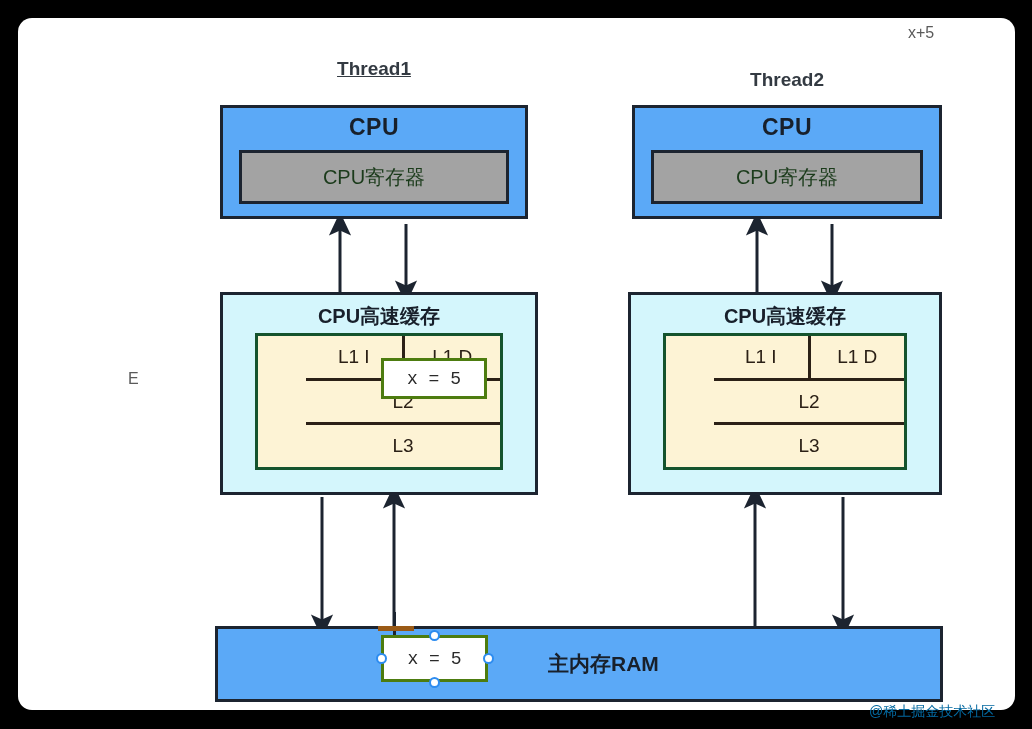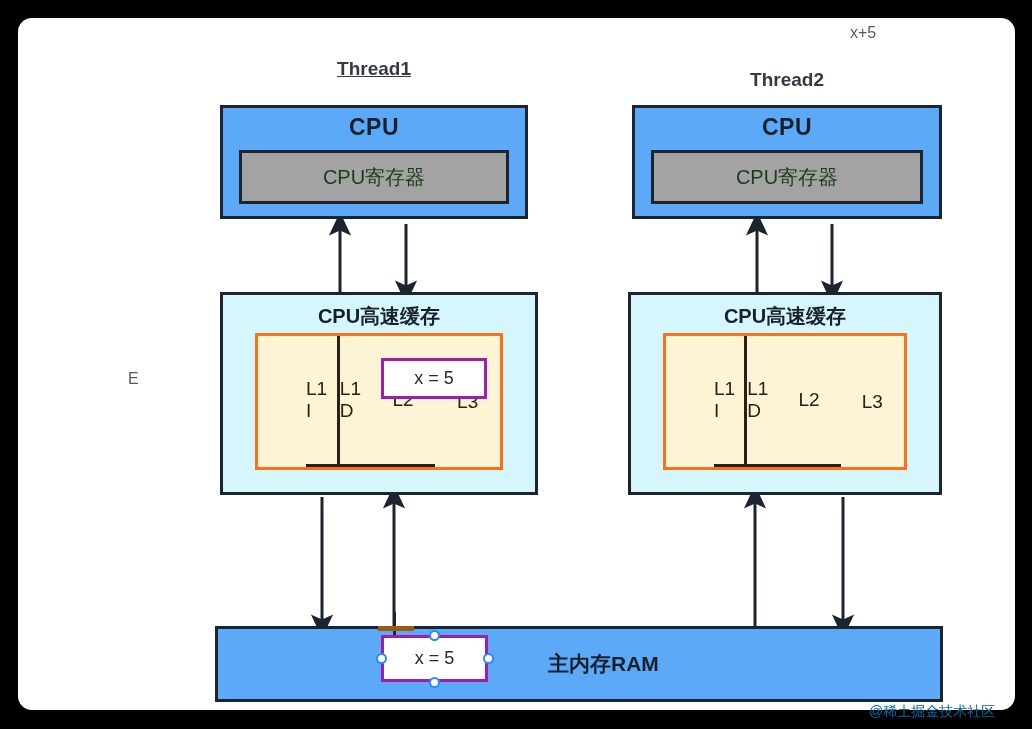--- a/index.html
+++ b/index.html
@@ -78,25 +78,25 @@
     top: 8px;
     left: 0;
     right: 0;
     text-align: center;
     font-size: 20px;
     font-weight: bold;
     color: #18202b;
   }
   .cache-grid {
     position: absolute;
-    border: 3px solid #f97316;
+    border: 3px solid #14532d;
     box-sizing: border-box;
     background: #FDF3D5;
     display: flex;
-    flex-direction: row;
+    flex-direction: column;
     padding-left: 48px;
   }
   .cache-row {
     flex: 1;
     display: flex;
     box-sizing: border-box;
     border-bottom: 3px solid #2b2016;
   }
   .cache-row:last-child { border-bottom: none; }
   .cache-cell {
@@ -137,27 +137,28 @@
     font-size: 19px;
     font-weight: bold;
     color: #333a42;
     text-align: center;
   }
 
   
   .value-chip {
     position: absolute;
     background: #ffffff;
-    border: 3px solid #a21caf;
+    border: 3px solid #4d7c0f;
     box-sizing: border-box;
     display: flex;
     align-items: center;
     justify-content: center;
     font-size: 18px;
     color: #2a2a2a;
+    font-family: Liberation Mono, monospace;
   }
 
   
   .handle {
     position: absolute;
     width: 11px;
     height: 11px;
     border-radius: 50%;
     background: #ffffff;
     border: 2px solid #2d8cf0;
@@ -282,19 +283,19 @@
 
   <div class="connector-stub" style="left:393px; top:612px; height:30px;"></div>
   <div class="connector-bar" style="left:378px; top:626px; width:36px;"></div>
 
   <div class="value-chip" style="left:381px; top:635px; width:107px; height:47px;">x = 5</div>
   <div class="handle" style="left:429px; top:630px;"></div>
   <div class="handle" style="left:376px; top:653px;"></div>
   <div class="handle" style="left:483px; top:653px;"></div>
   <div class="handle" style="left:429px; top:677px;"></div>
 
-  <div class="annot" style="left:850px; top:24px;text-align:right;">x+5</div>
+  <div class="annot" style="left:908px; top:24px;text-align:right;">x+5</div>
 
   <div class="annot" style="left:128px; top:370px;">E</div>
 
   <div class="watermark" style="left:869px; top:703px;">@稀土掘金技术社区</div>
 
 </div>
 
 </body></html>

